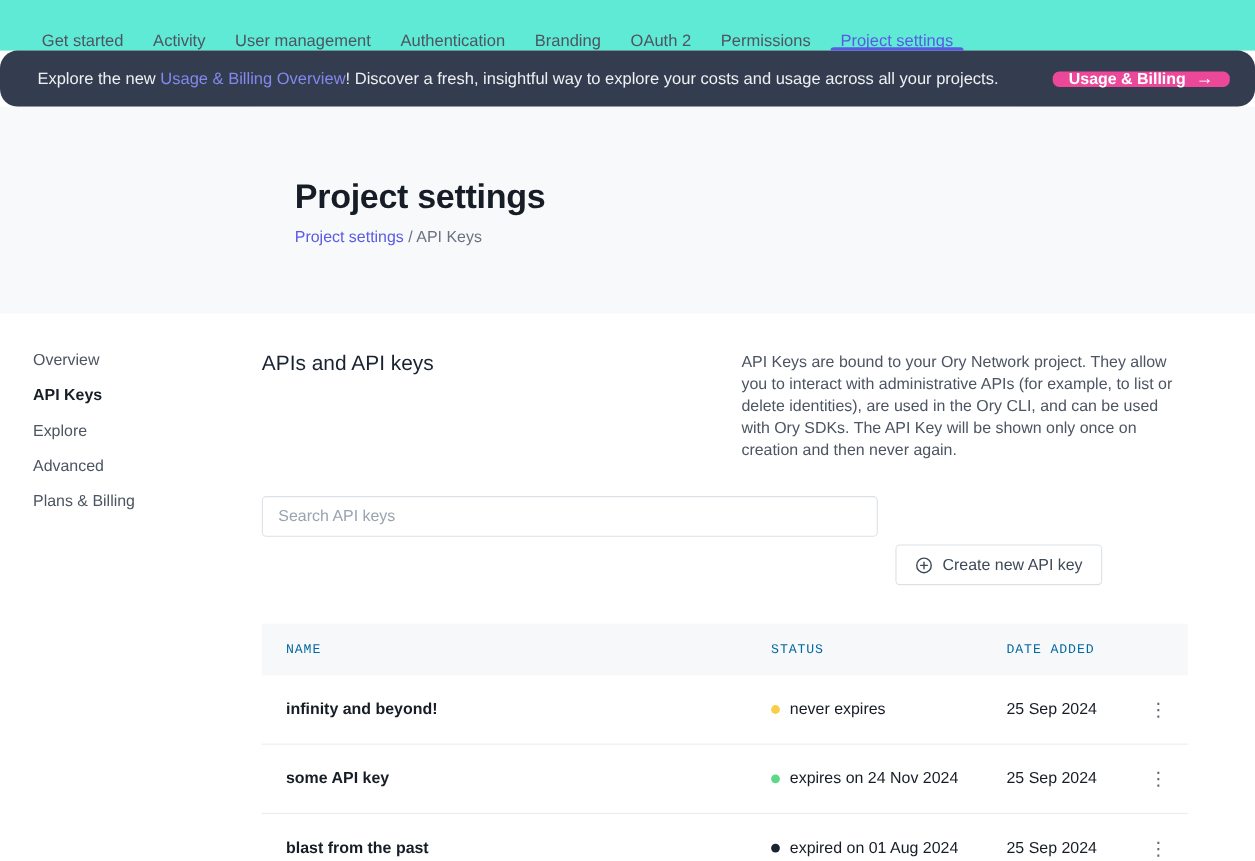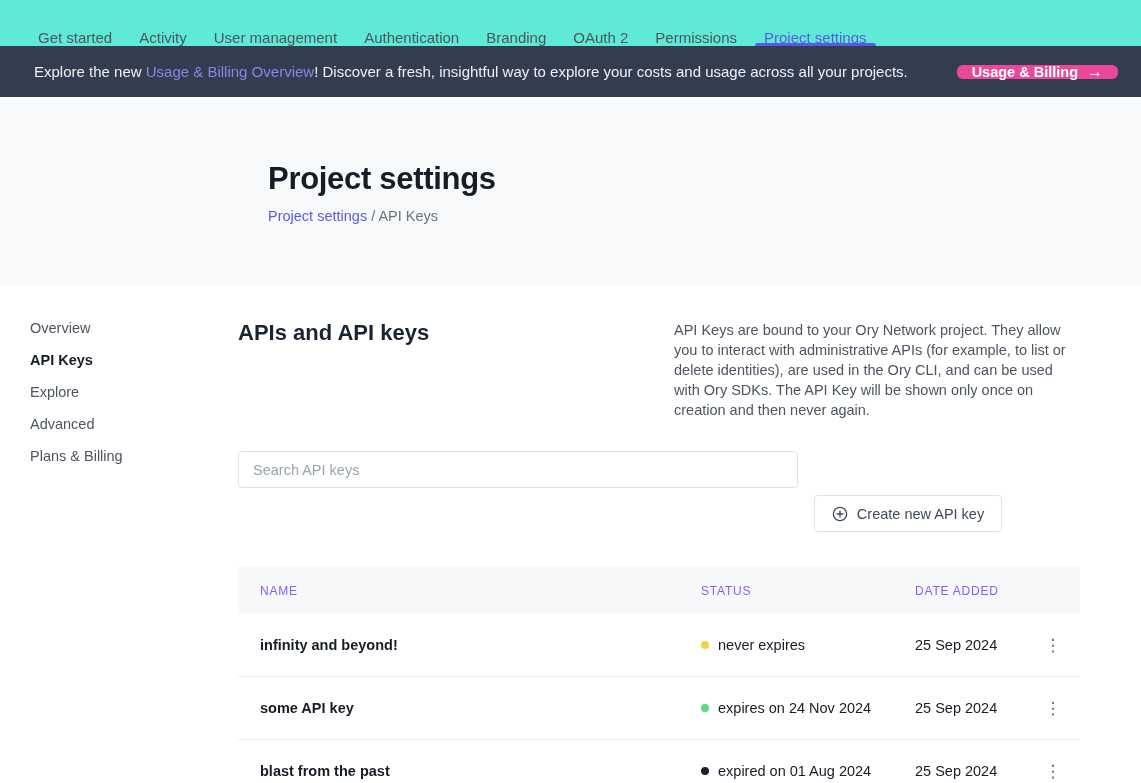--- a/index.html
+++ b/index.html
@@ -40,20 +40,21 @@
 
   
   .banner {
     height: 51px;
     background: #333d4f;
     display: flex;
     align-items: center;
     padding: 0 23px 0 34px;
     color: #eef0f3;
     font-size: 15px;
+    border-radius: 16px;
   }
   .banner .banner-link { color: #8388ec; cursor: pointer; text-decoration: none; }
   .banner .spacer { flex: 1; }
   .banner .banner-btn {
     background: #ec4899;
     color: #ffffff;
     border: none;
     font-family: "Liberation Sans", sans-serif;
     font-size: 14.5px;
     font-weight: 700;
@@ -99,21 +100,21 @@
     line-height: 17px;
     color: #4d5562;
     margin-bottom: 15px;
     cursor: pointer;
   }
   .sidebar .side-item.active { color: #171d26; font-weight: 700; }
 
   .main { width: 842px; padding-top: 35px; }
 
   .section-head { display: flex; justify-content: space-between; min-height: 100px; }
-  .section-title { font-size: 22px; font-weight: 700; color: #1a2332; }
+  .section-title { font-size: 19px; font-weight: 400; color: #1a2332; }
   .section-desc {
     width: 406px;
     font-size: 14.5px;
     line-height: 20px;
     color: #4d5562;
   }
 
   .controls { display: flex; margin-top: 31px; }
   .search-input {
     width: 560px;
@@ -147,24 +148,24 @@
   .plus-circle { display: inline-flex; }
 
   
   .table { margin-top: 35px; }
   .thead {
     height: 47px;
     background: #f7f8fa;
     display: grid;
     grid-template-columns: 463px 214px 127px 1fr;
     align-items: center;
-    font-family: Liberation Sans, sans-serif;
+    font-family: Liberation Mono, monospace;
     font-size: 12px;
     letter-spacing: 0.8px;
-    color: #8b5cf6;
+    color: #0369a1;
   }
   .th-name { padding-left: 22px; }
   .trow {
     height: 63px;
     display: grid;
     grid-template-columns: 463px 214px 127px 1fr;
     align-items: center;
     border-bottom: 1px solid #e9edf2;
   }
   .cell-name {

